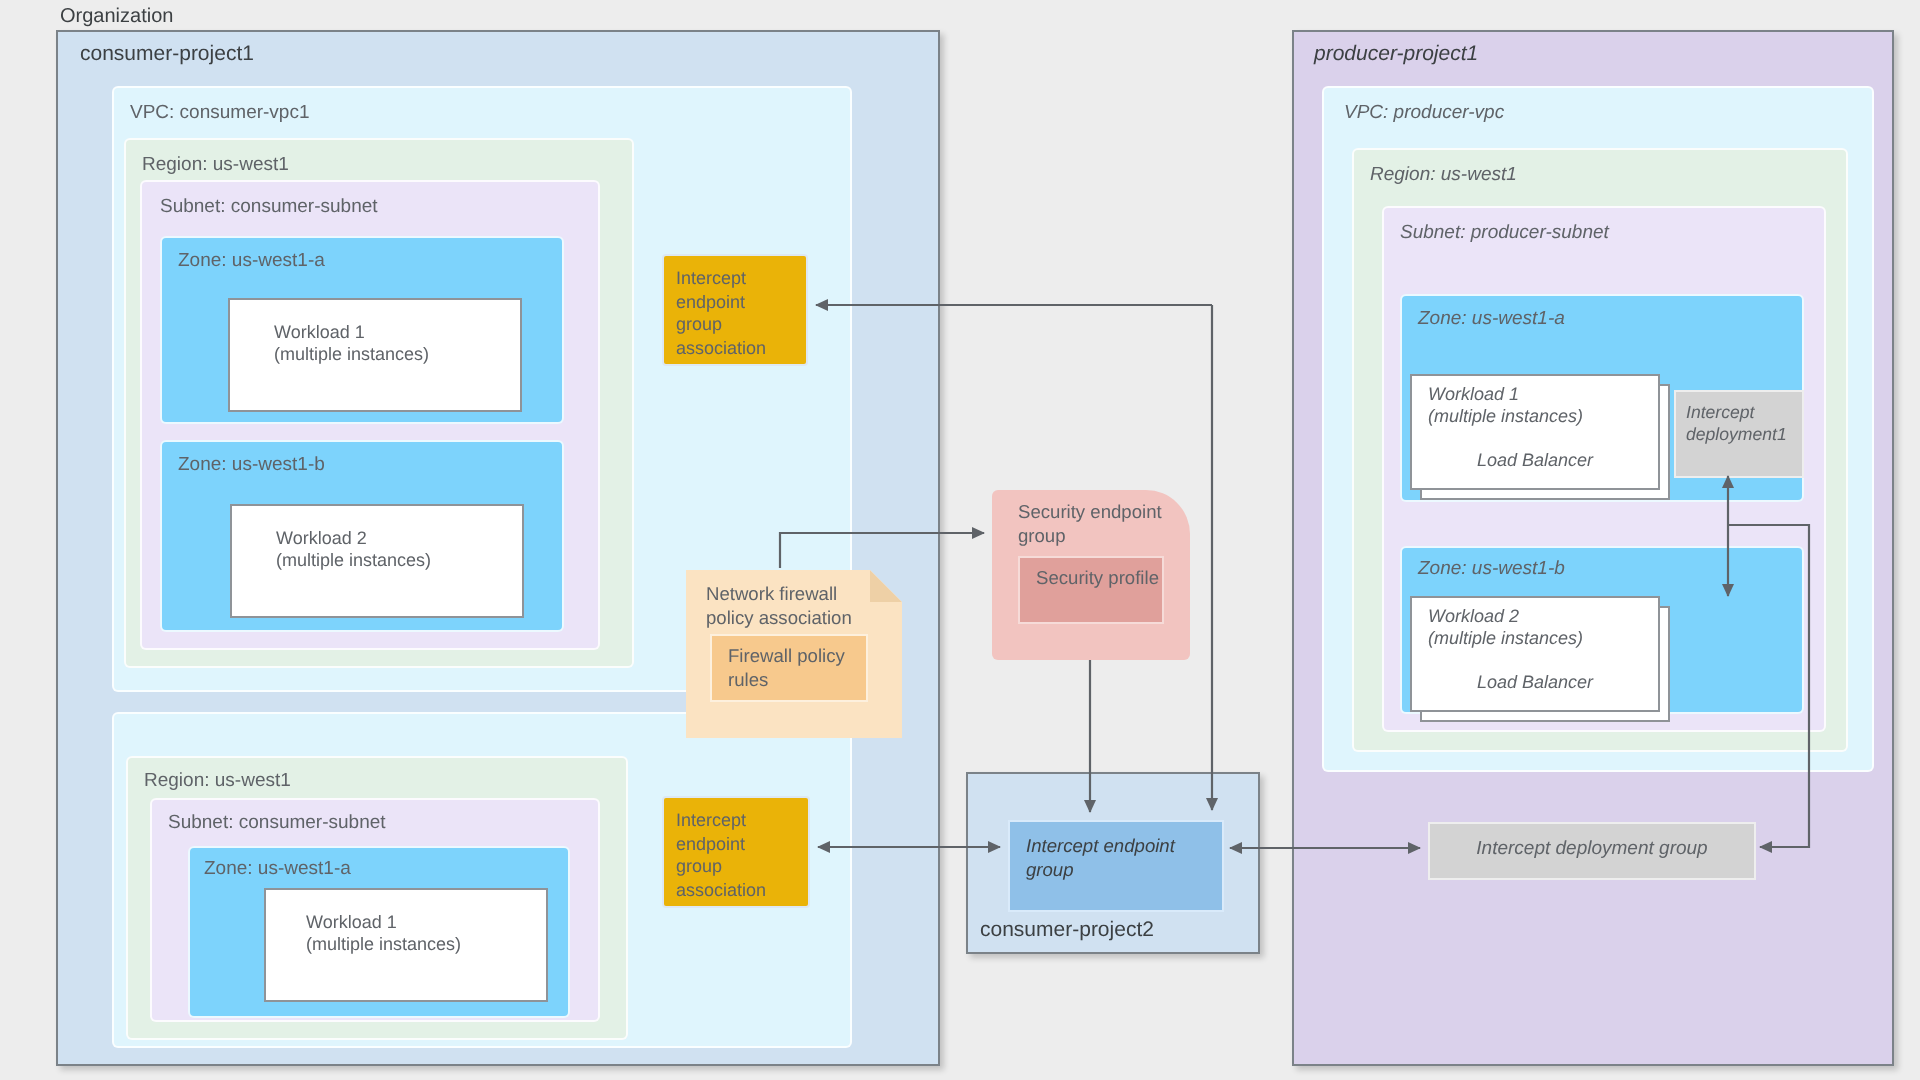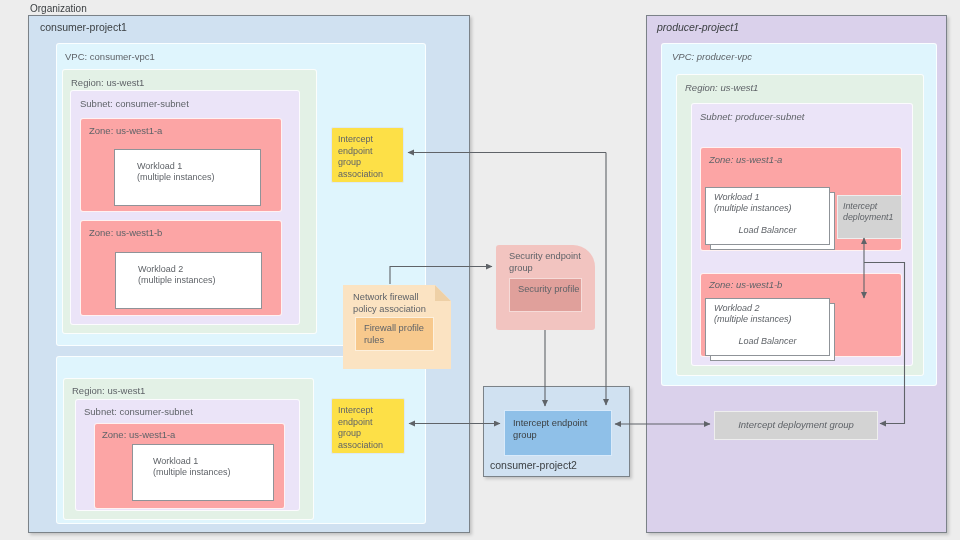--- a/index.html
+++ b/index.html
@@ -10,22 +10,22 @@
     color:#5f6368;
   }
   .abs{position:absolute;box-sizing:border-box;}
   .lbl{position:absolute;font-size:9.5px;color:#5f6368;white-space:nowrap;}
   .title{position:absolute;font-size:10.5px;color:#3c4043;white-space:nowrap;}
   .project{border:1px solid #7b8288;box-shadow:2px 2px 3px rgba(0,0,0,.18);}
   .soft{border:1px solid rgba(255,255,255,.85);border-radius:3px;}
   .vpc{background:#dff5fd;}
   .region{background:#e3f1e6;}
   .subnet{background:#ebe4f8;}
-  .zone{background:#fca5a5;padding-left:35px;}
-  .assoc{background:#fde047;border:1px solid #dde8f3;border-radius:2px;
+  .zone{background:#7dd3fc;padding-left:35px;}
+  .assoc{background:#eab308;border:1px solid #dde8f3;border-radius:2px;
          font-size:9px;line-height:11.5px;padding:6px 6px;color:#5f6368;}
   .ghost{position:absolute;background:#fff;border:1px solid #8f9398;}
   .card{position:absolute;background:#fff;border:1px solid #8f9398;font-size:9px;line-height:11px;color:#5f6368;}
   .dep{background:#d3d3d3;border:1px solid #eeeeee;font-size:8.8px;line-height:10.5px;
        padding:5px 5px;color:#5f6368;}
   .fold-box{background:#fbe3c2;
     clip-path:polygon(0 0, calc(100% - 16px) 0, 100% 16px, 100% 100%, 0 100%);}
   .fold-flap{position:absolute;top:0;right:0;width:16px;height:16px;background:#eed0a6;
     clip-path:polygon(0 0, 100% 100%, 0 100%);}
   .two-line{font-size:9.3px;line-height:11.5px;}
@@ -102,33 +102,33 @@
     </div>
 
     <div class="abs assoc" style="left:302px;top:111px;width:73px;height:56px;">Intercept endpoint group association</div>
     <div class="abs assoc" style="left:302px;top:382px;width:74px;height:56px;">Intercept endpoint group association</div>
   </div>
 
   <div class="abs fold-box" style="left:343px;top:285px;width:108px;height:84px;">
     <div class="fold-flap"></div>
     <div class="abs two-line" style="left:10px;top:7px;width:90px;">Network firewall policy association</div>
     <div class="abs two-line" style="left:12px;top:32px;width:79px;height:34px;background:#f7c98d;
-         border:1px solid #fdf0dd;padding:5px 0 0 8px;">Firewall profile rules</div>
+         border:1px solid #fdf0dd;padding:5px 0 0 8px;">Firewall policy rules</div>
   </div>
 
   <div class="abs" style="left:496px;top:245px;width:99px;height:85px;background:#f2c4c0;
        border-radius:3px 22px 3px 3px;">
     <div class="abs two-line" style="left:13px;top:6px;width:80px;">Security endpoint group</div>
     <div class="abs two-line" style="left:13px;top:33px;width:73px;height:34px;background:#e0a09b;
          border:1px solid #f6dbd8;padding:5px 0 0 8px;">Security profile</div>
   </div>
 
   <div class="abs project" style="left:483px;top:386px;width:147px;height:91px;background:#d0e1f1;">
     <div class="abs two-line" style="left:20px;top:23px;width:108px;height:46px;background:#8fc0e8;
-         border:1px solid #d9eafa;padding:7px 0 0 8px;color:#3c4043;">Intercept endpoint group</div>
+         border:1px solid #d9eafa;padding:7px 0 0 8px;color:#3c4043;font-style:italic;">Intercept endpoint group</div>
     <div class="title" style="left:6px;bottom:5px;">consumer-project2</div>
   </div>
 
   <div class="abs project" style="left:646px;top:15px;width:301px;height:518px;background:#dad1eb;font-style:italic;">
     <div class="title" style="left:10px;top:5px;">producer-project1</div>
 
     <div class="abs soft vpc" style="left:14px;top:27px;width:276px;height:343px;">
       <div class="lbl" style="left:10px;top:7px;text-align:center;">VPC: producer-vpc</div>
 
       <div class="abs soft region" style="left:14px;top:30px;width:248px;height:302px;">

